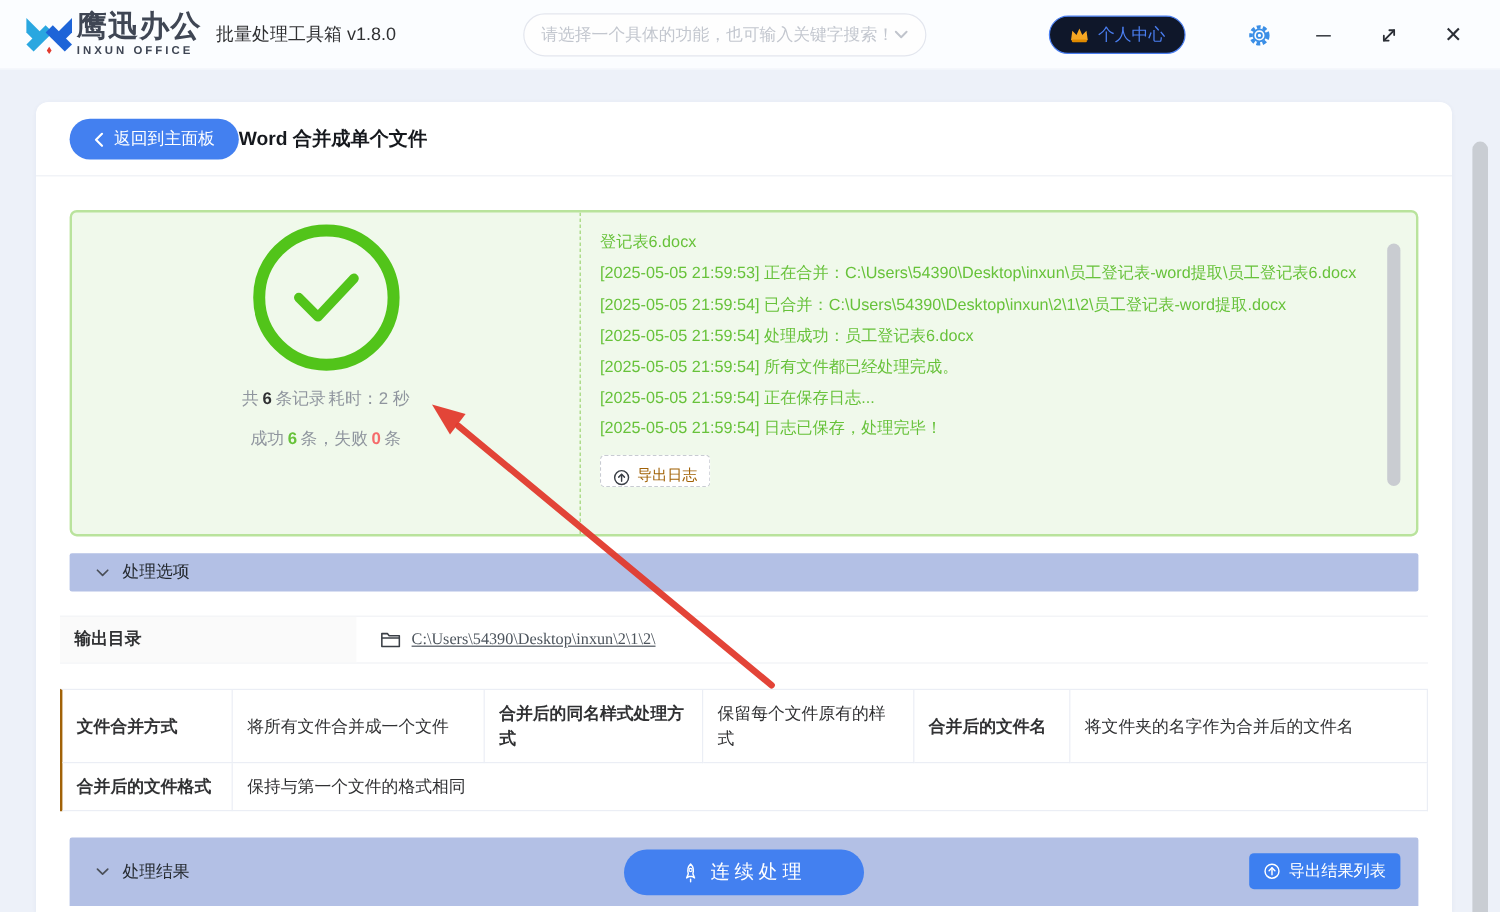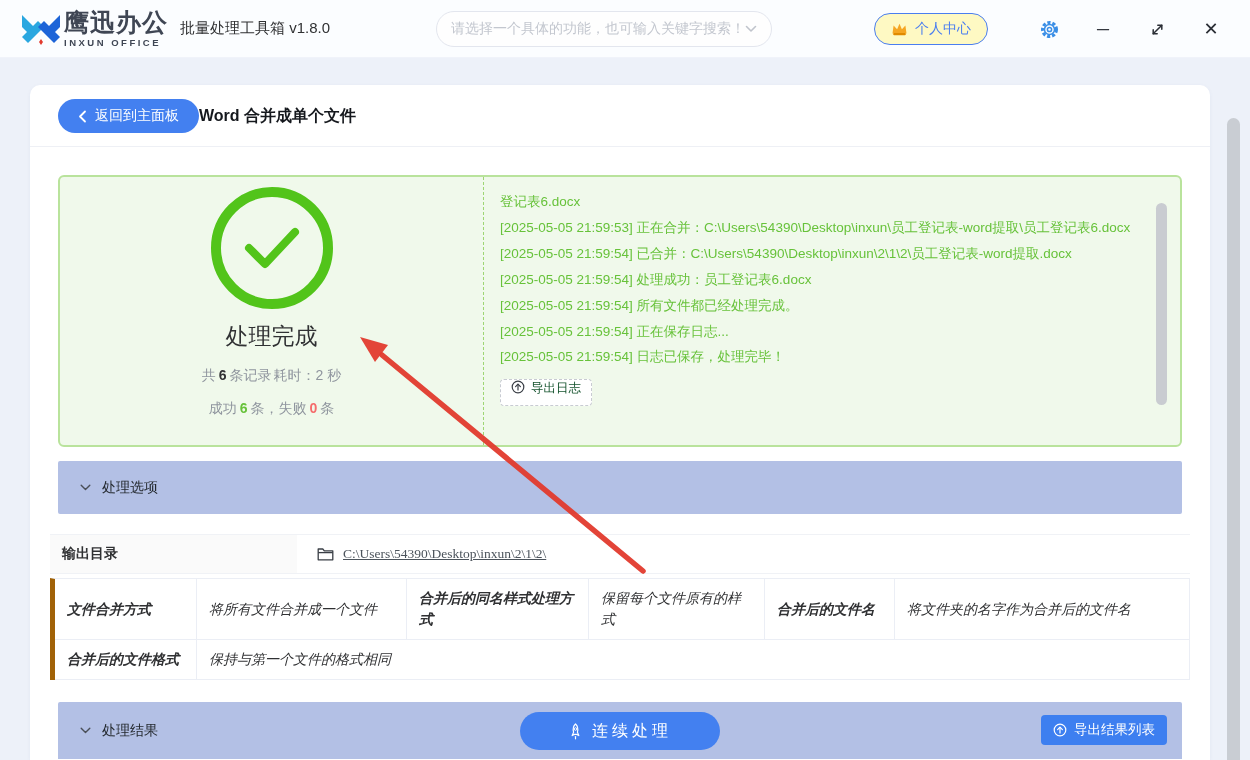--- a/index.html
+++ b/index.html
@@ -11,21 +11,21 @@
   .brand { display:flex; align-items:center; margin-left:18px; gap:0; }
   .brand-text { display:flex; flex-direction:column; line-height:1; }
   .brand-name { font-size:25px; font-weight:bold; color:#3f4654; letter-spacing:1px; }
   .brand-sub  { font-size:9.5px; font-weight:bold; color:#3f4654; letter-spacing:2.5px; margin-top:3px; }
   .app-title { font-size:15px; color:#303133; margin-left:12px; }
   .search-select { position:absolute; left:436px; top:11px; width:336px; height:36px; background:#fefefe;
     border:1px solid #e3e6ee; border-radius:18px; display:flex; align-items:center; padding:0 14px; cursor:pointer; }
   .search-select .ph { flex:1; font-size:14px; color:#c3c7cf; white-space:nowrap; overflow:hidden; }
   .titlebar-right { position:absolute; right:0; top:0; height:58px; display:flex; align-items:center; }
   .user-center { display:flex; align-items:center; gap:7px; height:32px; padding:0 16px; border:1px solid #4a7ef0;
-    border-radius:16px; background:#fef9c3; color:#4a7ef0; font-size:14px; cursor:pointer; margin-right:46px; }
+    border-radius:16px; background:#0f172a; color:#4a7ef0; font-size:14px; cursor:pointer; margin-right:46px; }
   .icon-btn { background:none; border:none; cursor:pointer; display:flex; align-items:center; justify-content:center;
     width:30px; height:30px; margin-right:24px; }
   .glyph { font-size:17px; color:#2b2f36; line-height:1; }
   .close-btn .glyph { font-size:18px; }
 
   
   .content { position:relative; height:702px;padding-left:36px; }
   .card { position:absolute; left:30px; top:27px; width:1180px; height:675px; background:#fff;
     border-radius:10px 10px 0 0; box-shadow:0 1px 4px rgba(40,60,120,.05); }
   .page-head { display:flex; align-items:center; padding:14px 28px 13px; border-bottom:1px solid #eef0f5; }
@@ -42,39 +42,39 @@
   .status-title { font-size:23px; color:#303133; margin-top:12px; }
   .stat-line { font-size:14px; color:#8f959e; margin-top:15px; }
   .stat-line b { color:#303133; font-weight:bold; margin:0 3px; }
   .stat-line .gap { margin-left:2px; }
   .num-ok   { color:#67c23a; font-weight:bold; margin:0 3px; }
   .num-fail { color:#f56c6c; font-weight:bold; margin:0 3px; }
 
   .result-right { flex:1; position:relative; padding:12px 46px 10px 16px; }
   .log-lines { font-size:13.5px; color:#67c23a; line-height:1.92; }
   .log-line { word-break:break-all; }
-  .export-log { display:inline-flex; align-items:flex-start; gap:6px; margin-top:9px; height:27px; padding:0 10px;
-    background:#fff; border:1px dashed #c8cbd2; border-radius:4px; font-size:12.5px; color:#14532d; cursor:pointer; }
+  .export-log { display:inline-flex; align-items:flex-end; gap:6px; margin-top:9px; height:27px; padding:0 10px;
+    background:#fff; border:1px dashed #c8cbd2; border-radius:4px; font-size:12.5px; color:#a16207; cursor:pointer; }
   .log-scrollbar { position:absolute; right:13px; top:26px; width:11px; height:202px; background:#c9ccd1; border-radius:6px; }
 
   
-  .band { margin:14px 28px 0; height:53px; background:#b3c0e5; border-radius:2px; display:flex; align-items:center;
+  .band { margin:14px 28px 0; height:32px; background:#b3c0e5; border-radius:2px; display:flex; align-items:center;
     padding:0 22px; gap:11px; font-size:14px; color:#24292f; cursor:pointer; position:relative; }
   .results-band { margin-top:22px; height:57px; border-radius:2px 2px 0 0; }
 
   
   .options-body { padding:20px 20px 0; }
   .output-row { display:flex; height:40px; border-top:1px solid #f0f2f6; border-bottom:1px solid #f0f2f6;font-family:Liberation Serif, serif; }
   .output-label { width:247px; flex:none; background:#fafafa; display:flex; align-items:center; padding-left:12px;
     font-size:14px; font-weight:bold; color:#303133; }
   .output-value { flex:1; display:flex; align-items:center; gap:9px; padding-left:20px; }
   .output-value a { font-size:13.5px; color:#4c545c; text-decoration:underline; cursor:pointer; }
 
-  .opt-table { margin-top:4px; display:grid; grid-template-columns:142px 210px 182px 176px 130px 1fr;
-    border-top:1px solid #ebeef5; border-left:5px solid #a16207; font-size:14px; color:#303133;font-style:italic; }
+  .opt-table { margin-top:21px; display:grid; grid-template-columns:142px 210px 182px 176px 130px 1fr;
+    border-top:1px solid #ebeef5; border-left:2px solid #a16207; font-size:14px; color:#303133; }
   .cell { border-right:1px solid #ebeef5; border-bottom:1px solid #ebeef5; padding:9px 12px; display:flex; align-items:center; line-height:1.5; }
   .cell.lab { font-weight:bold; }
   .cell.span5 { grid-column:2 / 7; }
   .r1 { min-height:60px; }
   .r2 { min-height:40px; }
 
   
   .continue-btn { position:absolute; left:50%; transform:translateX(-50%); top:10px; height:38px; min-width:200px;
     border:none; border-radius:19px; background:#4380f0; color:#fff; font-size:16px; letter-spacing:4px;
     display:flex; align-items:center; justify-content:center; gap:9px; padding:0 30px; cursor:pointer; }
@@ -157,21 +157,20 @@
       <h1 class="page-title">Word 合并成单个文件</h1>
     </div>
 
     <section class="result-panel">
       <div class="result-left">
         <div class="success-circle">
           <svg width="62" height="48" viewBox="0 0 62 48">
             <polyline points="8,24 24,40 54,8" fill="none" stroke="#52c41a" stroke-width="8" stroke-linecap="round" stroke-linejoin="round"></polyline>
           </svg>
         </div>
-        <div class="status-title">处理完成</div>
         <div class="stat-line">
           <span>共</span><b>6</b><span>条记录</span><span class="gap">耗时：2 秒</span>
         </div>
         <div class="stat-line">
           <span>成功</span><span class="num-ok">6</span><span>条，失败</span><span class="num-fail">0</span><span>条</span>
         </div>
       </div>
       <div class="result-right">
         <div class="log-lines">
             <div class="log-line">登记表6.docx</div>

